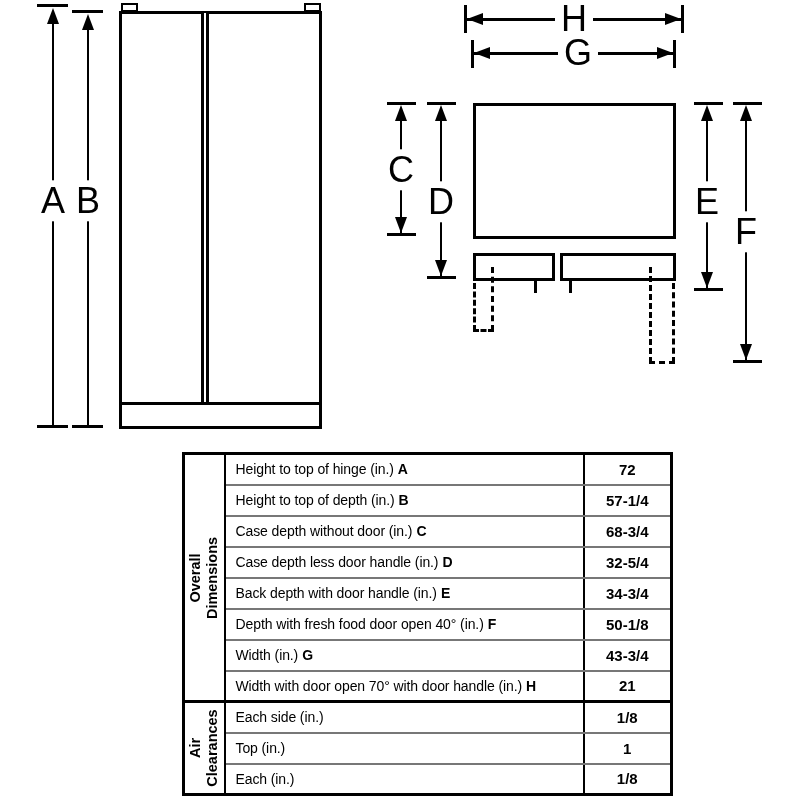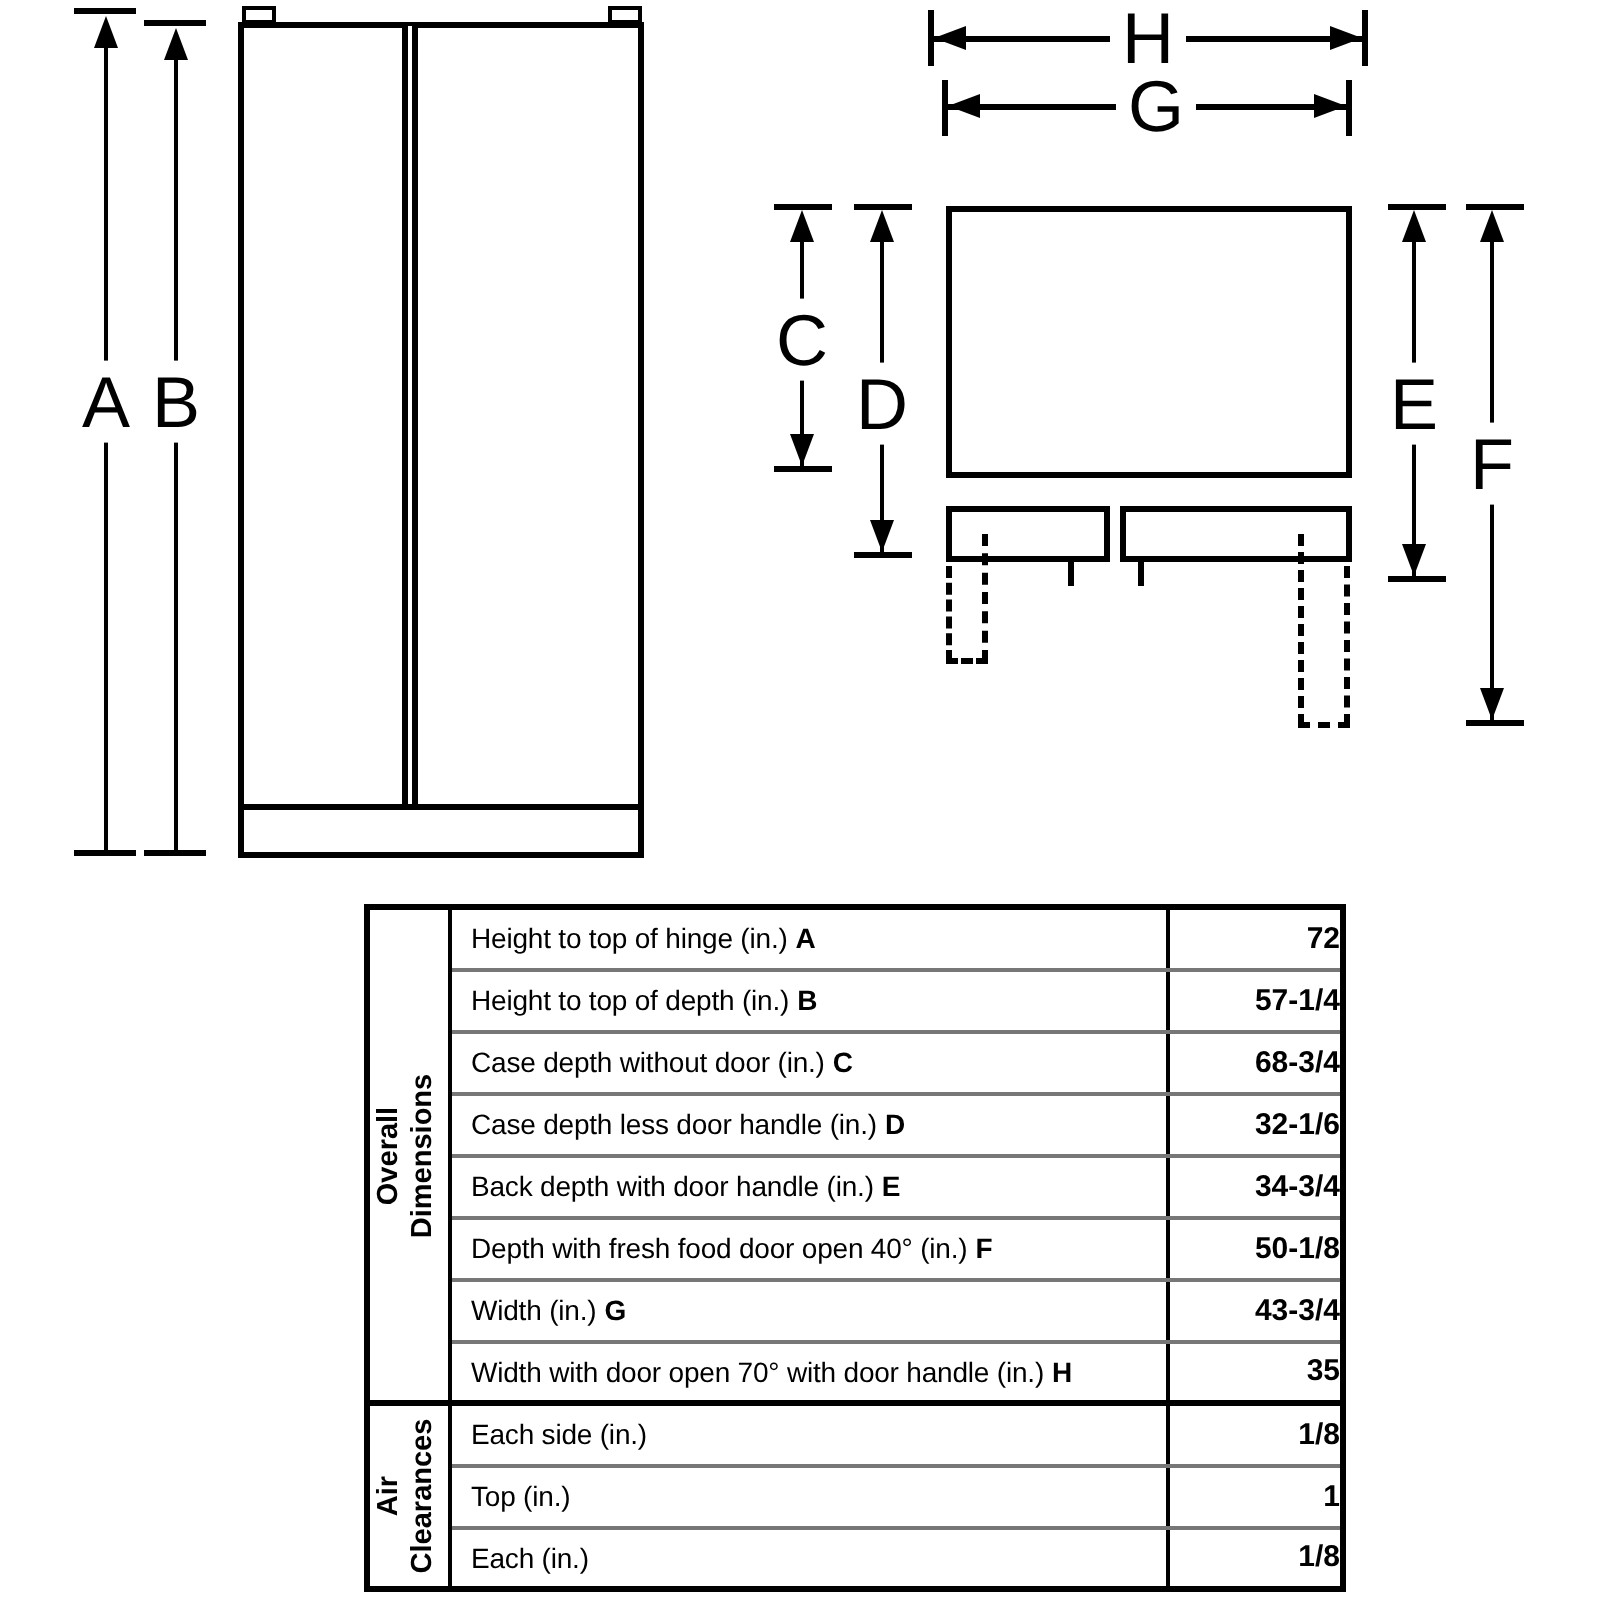--- a/index.html
+++ b/index.html
@@ -27,21 +27,21 @@
        transform:translate(-50%,-50%);white-space:nowrap;}
   
   .tbl{position:absolute;left:182px;top:452px;}
   table{border-collapse:collapse;table-layout:fixed;border:3px solid #000;}
   col.c1{width:41px;} col.c2{width:359px;} col.c3{width:88px;}
   tr{height:31px;}
   td{border-left:2px solid #000;border-right:2px solid #000;
      border-top:2px solid #777;border-bottom:2px solid #777;padding:0;}
   td.lab{font-size:14px;padding-left:10px;letter-spacing:-0.1px;}
   .key{font-weight:700;margin-left:4px;font-size:14px;}
-  td.val{font-size:15px;font-weight:700;text-align:right;}
+  td.val{font-size:15px;font-weight:700;text-align:center;}
   td.grp{position:relative;}
   .rot{position:absolute;left:50%;top:50%;transform:translate(-50%,-50%) rotate(-90deg);
        font-weight:700;font-size:14.5px;line-height:1.2;white-space:pre-line;text-align:center;}
   .rot-a{width:240px;} .rot-b{width:90px;}
   tr.sec td{border-top:3px solid #000;}
 </style>
 </head>
 <body>
 
 <div class="canvas">
@@ -143,37 +143,37 @@
         <tr>
           <td class="lab"><span>Height to top of depth (in.)</span><span class="key">B</span></td>
           <td class="val">57-1/4</td>
         </tr>
         <tr>
           <td class="lab"><span>Case depth without door (in.)</span><span class="key">C</span></td>
           <td class="val">68-3/4</td>
         </tr>
         <tr>
           <td class="lab"><span>Case depth less door handle (in.)</span><span class="key">D</span></td>
-          <td class="val">32-1/6</td>
+          <td class="val">32-5/4</td>
         </tr>
         <tr>
           <td class="lab"><span>Back depth with door handle (in.)</span><span class="key">E</span></td>
           <td class="val">34-3/4</td>
         </tr>
         <tr>
           <td class="lab"><span>Depth with fresh food door open 40° (in.)</span><span class="key">F</span></td>
           <td class="val">50-1/8</td>
         </tr>
         <tr>
           <td class="lab"><span>Width (in.)</span><span class="key">G</span></td>
           <td class="val">43-3/4</td>
         </tr>
         <tr>
           <td class="lab"><span>Width with door open 70° with door handle (in.)</span><span class="key">H</span></td>
-          <td class="val">35</td>
+          <td class="val">21</td>
         </tr>
         <tr class="sec">
           <td class="grp" rowspan="3">
             <span class="rot rot-b">Air
 Clearances</span>
           </td>
           <td class="lab"><span>Each side (in.)</span><span class="key"></span></td>
           <td class="val">1/8</td>
         </tr>
         <tr>

